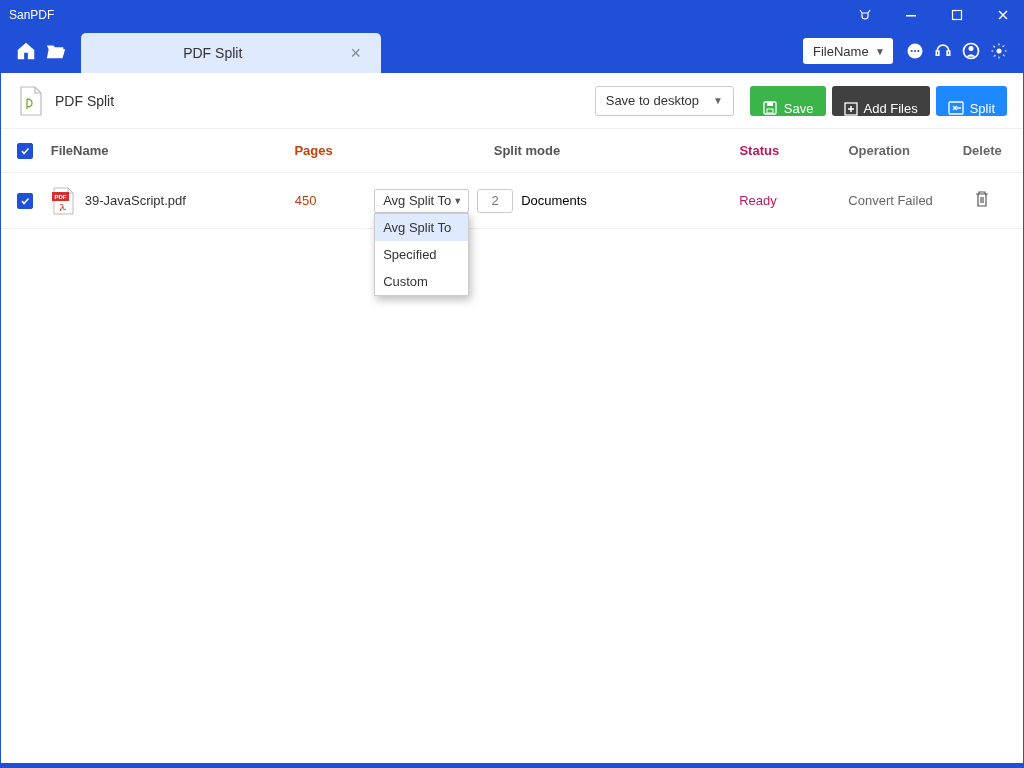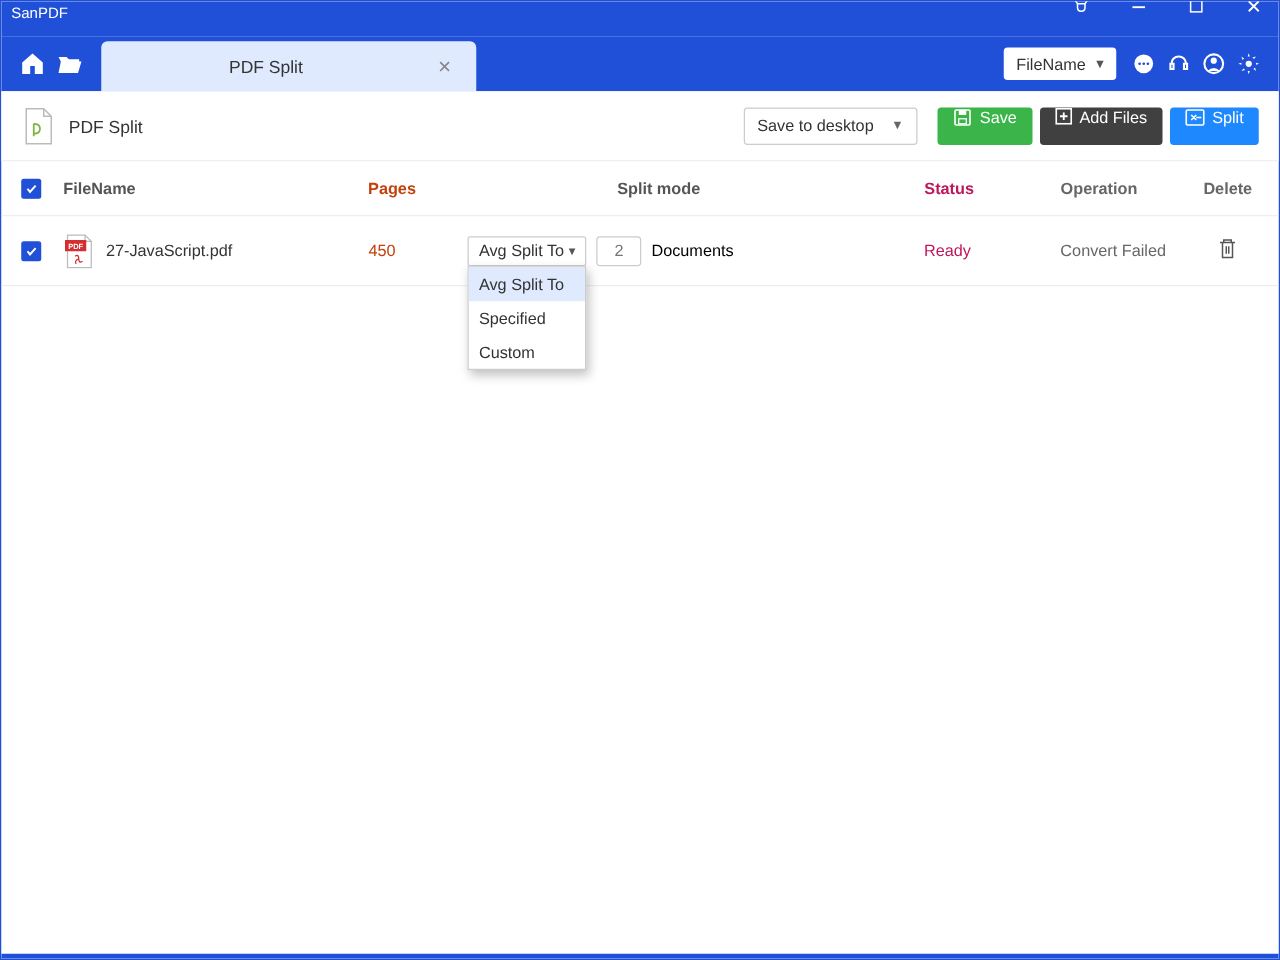--- a/index.html
+++ b/index.html
@@ -1,35 +1,35 @@
 <!DOCTYPE html>
 <html><head>
 <meta charset="utf-8">
 <style>
 * { margin: 0; padding: 0; box-sizing: border-box; font-family: "Segoe UI", Arial, sans-serif; }
 body { background: #fff; width: 1024px; height: 768px; overflow: hidden; position: relative; border: 1px solid #2050d8;}
-.titlebar { background: #2050d8; height: 28px; display: flex; align-items: flex-end; padding: 12px 8px; color: #fff; font-size: 12px; gap: 22px; }
+.titlebar { background: #2050d8; height: 28px; display: flex; align-items: center; padding: 12px 8px; color: #fff; font-size: 12px; gap: 22px; }
 .titlebar .title { flex: 1; }
 .titlebar .winbtn { width: 24px; height: 24px; display: flex; align-items: center; justify-content: center; cursor: pointer; }
 .topbar { background: #2050d8; height: 44px; display: flex; align-items: center; padding: 0 10px; }
 .topbar .iconbtn { width: 30px; height: 30px; display: flex; align-items: center; justify-content: center; cursor: pointer; }
 .topbar .tab { background: #dfeafe; color: #222; height: 40px; margin-left: 10px; margin-top: 4px; border-radius: 5px 5px 0 0; display: flex; align-items: center; padding: 0 14px 0 0; width: 300px; position: relative; }
 .topbar .tab .tablabel { flex: 1; text-align: center; font-size: 14px; color: #333; }
 .topbar .tab .close { color: #888; font-size: 18px; padding: 0 6px; cursor: pointer; }
 .topbar .spacer { flex: 1; }
 .lang { background: #fff; border-radius: 3px; height: 26px; display: flex; align-items: center; padding: 0 8px 0 10px; font-size: 13px; color: #333; cursor: pointer; margin-right: 8px; width:90px; justify-content: space-between;}
 .lang .caret { margin-left: 6px; font-size: 10px; color: #555;}
 .topright-icon { width: 28px; height: 28px; display: flex; align-items: center; justify-content: center; cursor: pointer; }
 .toolbar { background: #fff; height: 56px; border-bottom: 1px solid #f0f0f0; display: flex; align-items: center; padding: 0 16px; }
 .toolbar .doc-icon { width: 28px; height: 32px; margin-right: 10px; }
 .toolbar .doc-title { font-size: 14px; color: #333; }
 .toolbar .spacer { flex: 1; }
 .dropdown-btn { border: 1px solid #ccc; background: #fff; height: 30px; display: flex; align-items: center; padding: 2px 10px; border-radius: 3px; font-size: 13px; color: #333; cursor: pointer; margin-right: 10px; }
 .dropdown-btn .caret { margin-left: 14px; font-size: 10px; color: #666; }
-.btn { height: 30px; border-radius: 3px; display: flex; align-items: flex-start; padding: 0 12px; font-size: 13px; color: #fff; cursor: pointer; margin-left: 6px; }
+.btn { height: 30px; border-radius: 3px; display: flex; align-items: flex-end; padding: 0 12px; font-size: 13px; color: #fff; cursor: pointer; margin-left: 6px; }
 .btn-green { background: #3bb54a; }
 .btn-orange { background: #404040; }
 .btn-blue { background: #1e88ff; }
 .btn .bicon { margin-right: 6px; display: inline-flex; }
 .table-head { height: 44px; display: flex; align-items: center; padding: 0 16px; font-size: 13px; color: #555; border-bottom: 1px solid #eee; font-weight: bold; }
 .table-row { height: 56px; display: flex; align-items: center; padding: 0 16px; font-size: 13px; color: #333; border-bottom: 1px solid #eee; position: relative; }
 .col-check { width: 34px; display:flex; align-items:center;}
 .col-name { width: 246px; display:flex; align-items:center;}
 .col-pages { width: 80px; text-align:left; color:#c2410c;}
 .col-split { width: 368px; display:flex; align-items:center; gap:8px; position:relative;}
@@ -194,21 +194,21 @@
   <div class="col-name">
     <span class="pdf-icon">
       <svg width="24" height="28" viewBox="0 0 24 28">
           <path d="M3 1 L17 1 L22 6 L22 27 L3 27 Z" fill="#fff" stroke="#bbb"></path>
           <path d="M17 1 L17 6 L22 6" stroke="#bbb" fill="none"></path>
           <rect x="1" y="5" width="17" height="9" fill="#d32f2f"></rect>
           <text x="9.5" y="12" font-size="6" fill="#fff" text-anchor="middle" font-weight="bold">PDF</text>
           <path d="M9 18 Q12 16 12 20 Q12 24 15 22 M10 24 Q8 22 12 20" stroke="#d32f2f" stroke-width="1" fill="none"></path>
         </svg>
     </span>
-    <span>27-JavaScript.pdf</span>
+    <span>39-JavaScript.pdf</span>
   </div>
   <div class="col-pages">450</div>
   <div class="col-split">
     <div style="position:relative;">
       <div class="selectbox">
         <span>Avg Split To</span>
         <span class="caret">▼</span>
       </div>
       <div class="ddmenu">
         <div class="ddi sel">Avg Split To</div>

